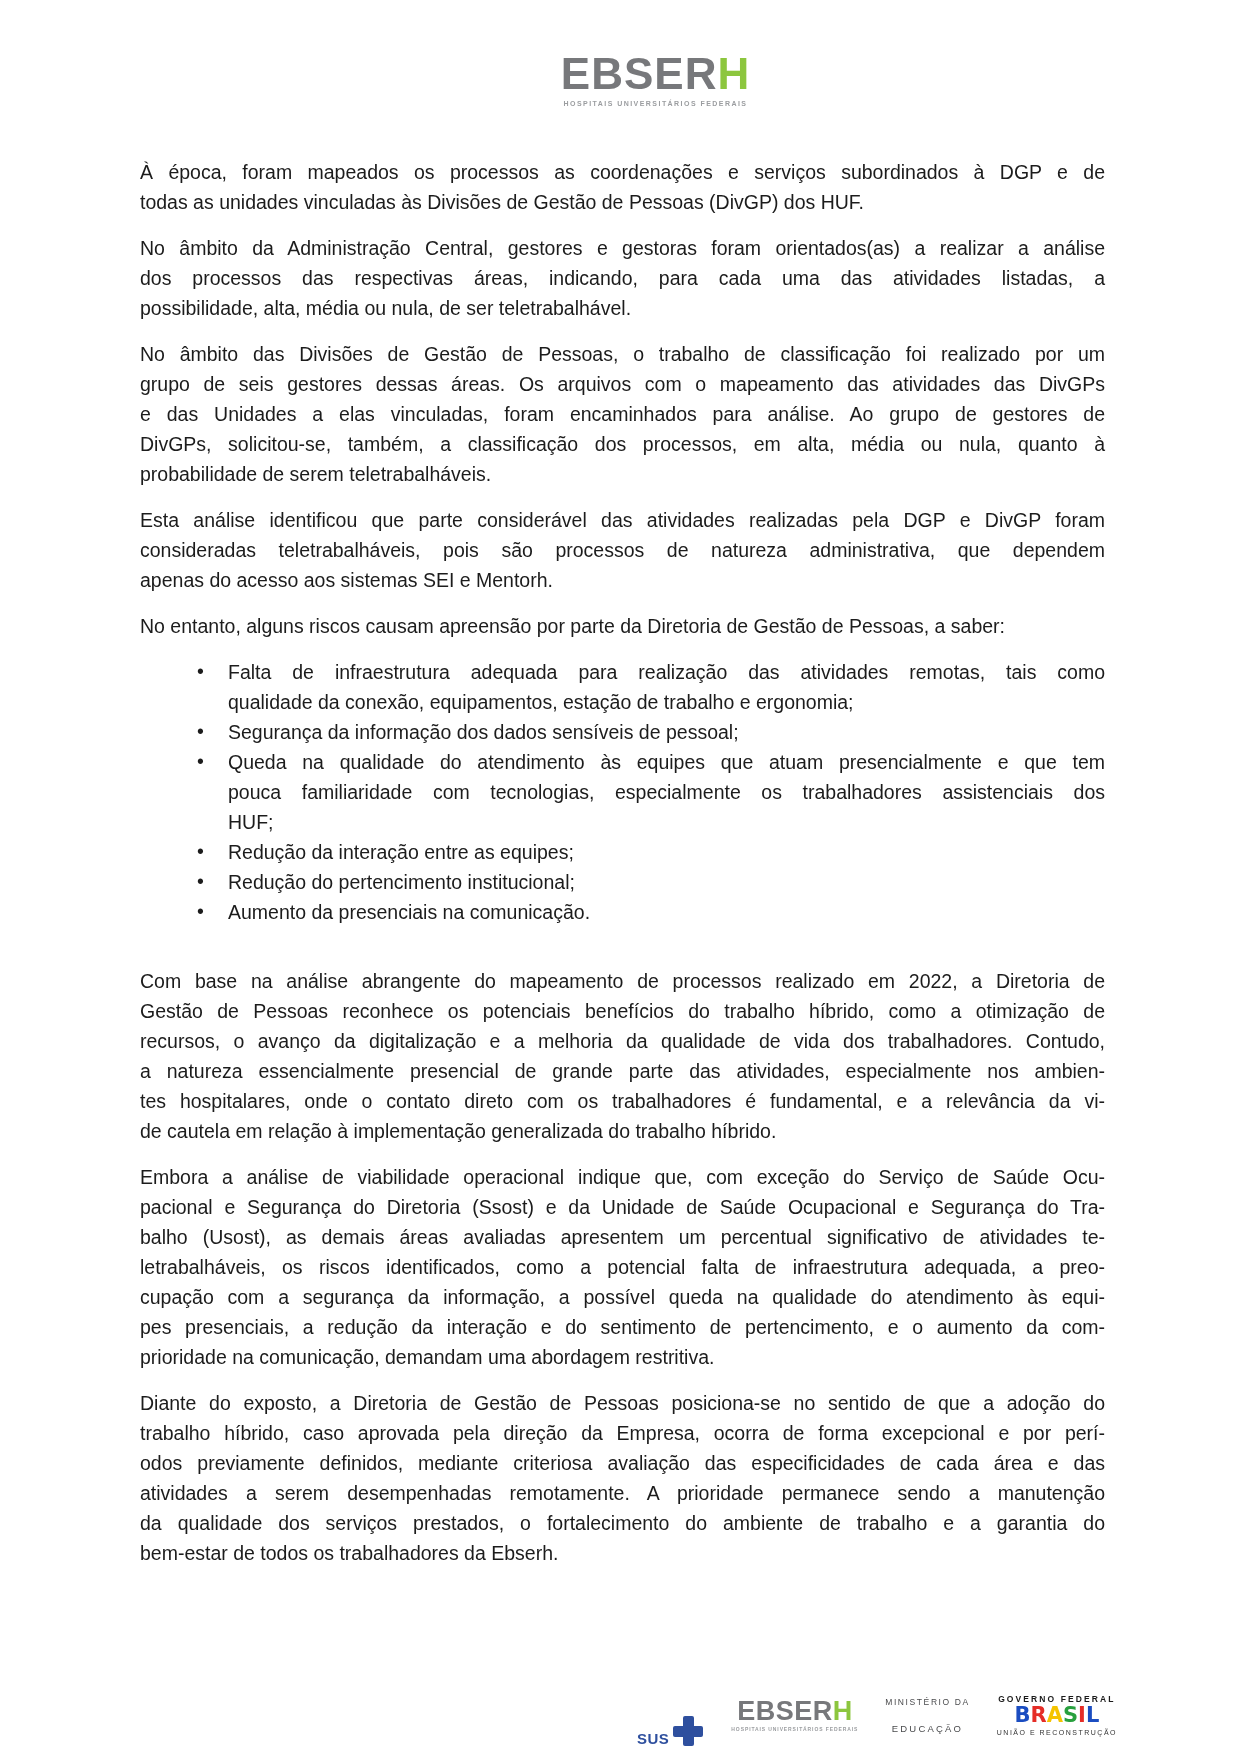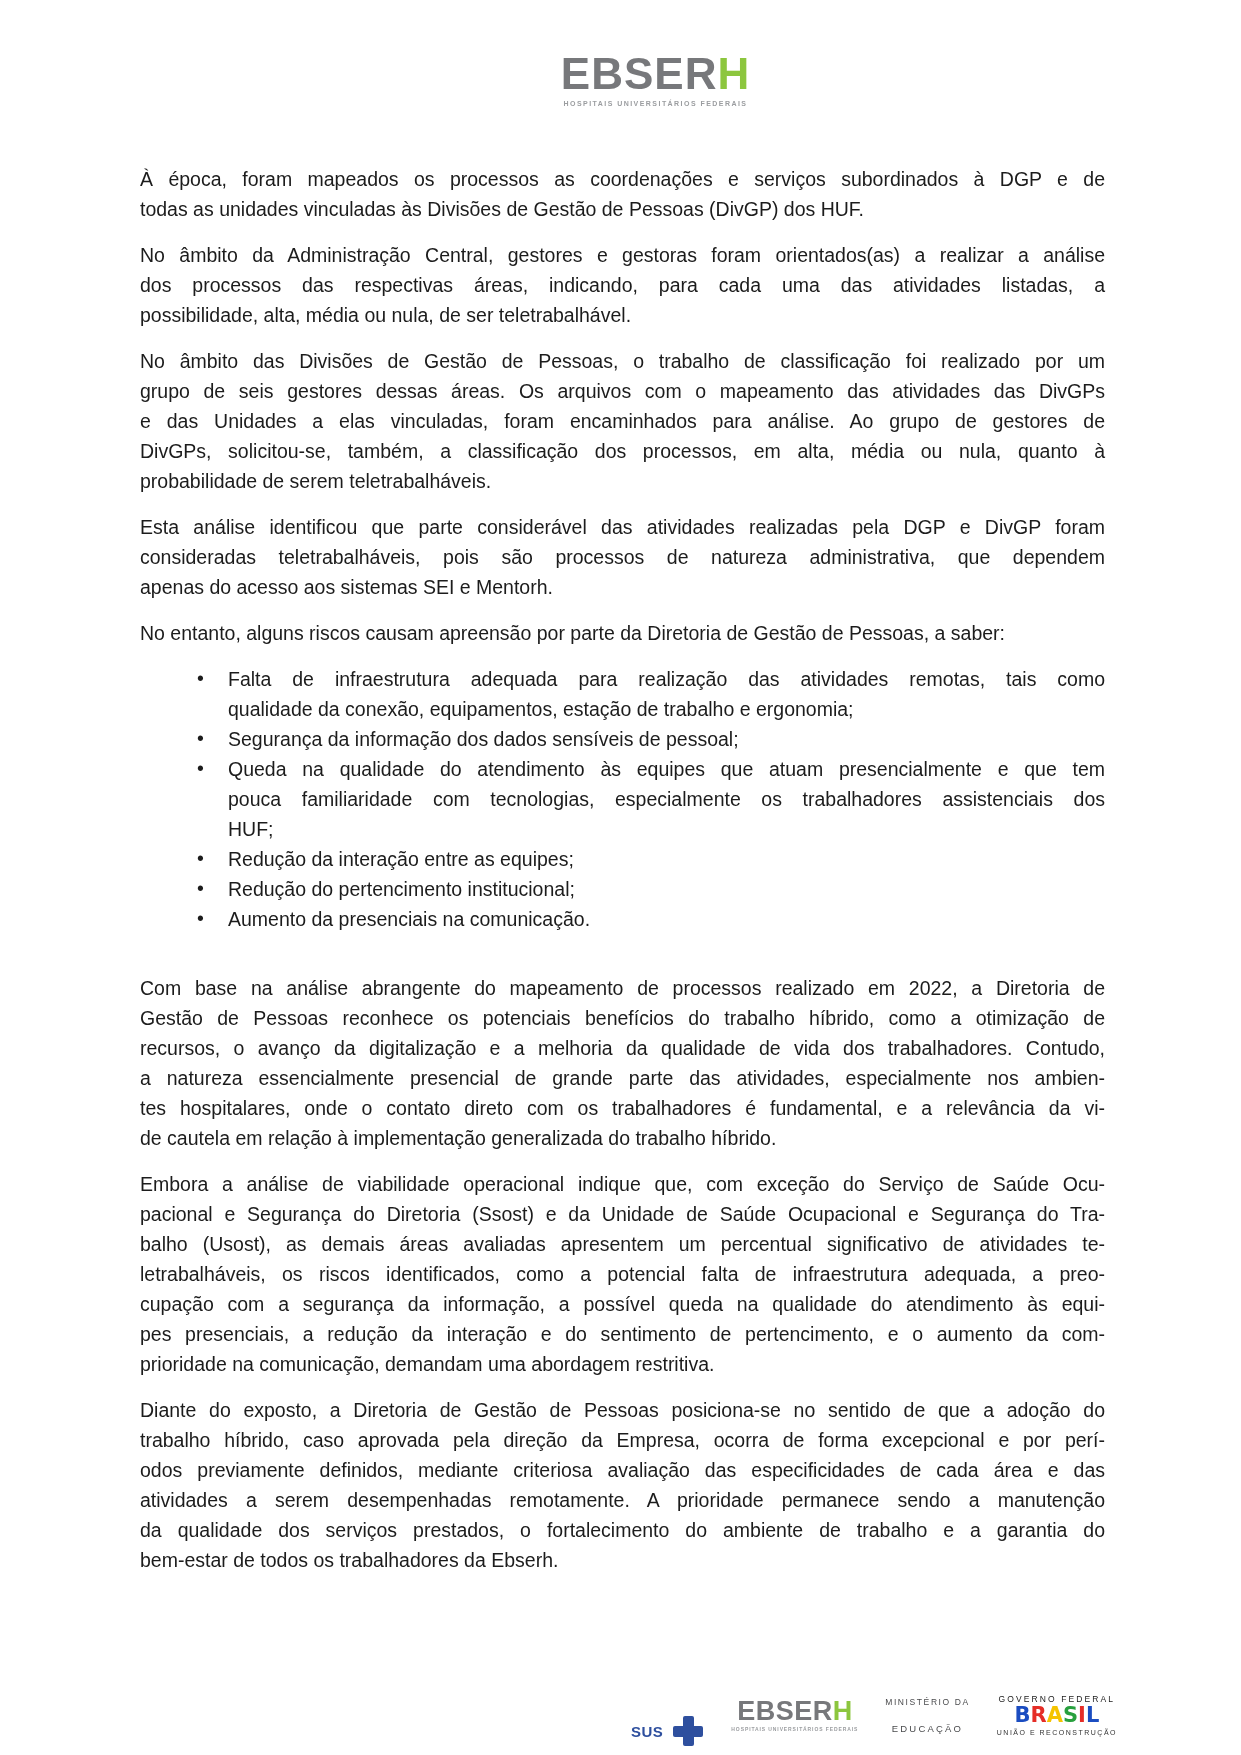--- a/index.html
+++ b/index.html
@@ -8,46 +8,46 @@
 
   
   .header{position:absolute;top:52px;left:0;width:100%;text-align:center;}
   .logo{display:inline-block;transform:translateX(35px);}
   .logo-word{font-weight:700;font-size:44px;letter-spacing:1px;line-height:1;}
   .logo-main{color:#77787B;}
   .logo-h{color:#8CC63E;}
   .logo-tagline{margin-top:4px;font-size:7px;font-weight:700;letter-spacing:1.45px;color:#9B9DA0;text-align:center;}
 
   
-  .content{position:absolute;left:140px;top:164px;width:965px;color:#1C1C1C;
+  .content{position:absolute;left:140px;top:157px;width:965px;color:#1C1C1C;
            font-size:19.5px;line-height:30px;}
   .para{margin:0 0 16px 0;}
   .ln{text-align:justify;text-align-last:justify;}
   .ln.last{text-align-last:left;}
   .bullet-list{margin:0 0 16px 0;}
   .bullet-item{position:relative;padding-left:88px;}
   .bullet-item .dot{position:absolute;left:57px;top:-1px;}
   .spacer{height:23px;}
 
   
   .footer{position:absolute;right:124px;bottom:8px;display:flex;align-items:center;gap:27px;}
-  .sus{display:flex;align-items:center;gap:9px;margin-top:32px;}
+  .sus{display:flex;align-items:flex-end;gap:3px;margin-top:32px;}
   .sus-text{color:#2E4F9E;font-weight:700;font-size:15px;letter-spacing:0.5px;}
   .cross{position:relative;width:32px;height:32px;display:inline-block;}
   .cross::before{content:"";position:absolute;left:11px;top:1px;width:11px;height:30px;background:#2E4F9E;border-radius:2px;}
   .cross::after{content:"";position:absolute;left:1px;top:11px;width:30px;height:11px;background:#2E4F9E;border-radius:2px;}
   .f-ebserh{text-align:center;line-height:1;}
   .f-main{color:#77787B;font-weight:700;font-size:27px;letter-spacing:0.5px;}
   .f-h{color:#8CC63E;font-weight:700;font-size:27px;}
   .f-tagline{font-size:5px;font-weight:700;letter-spacing:0.9px;color:#9B9DA0;margin-top:2px;}
   .mec{text-align:center;color:#4A4B4D;}
   .mec1{font-size:8.5px;letter-spacing:1.6px;}
   .mec2{font-size:9.5px;font-weight:400;letter-spacing:2.2px;margin-top:16px;}
   .gov{text-align:center;}
-  .gov-top{font-size:8.5px;font-weight:400;letter-spacing:2.1px;color:#1a1a1a;}
+  .gov-top{font-size:8.5px;font-weight:700;letter-spacing:2.1px;color:#1a1a1a;}
   .gov-brasil{font-size:21px;font-weight:800;line-height:1;margin-top:1px;font-family:"DejaVu Sans",sans-serif;}
   .gov-bottom{font-size:7px;letter-spacing:1.5px;color:#333333;margin-top:3px;}
 </style>
 </head>
 <body>
 
 <div class="page">
 
   <header class="header">
     <div class="logo">

